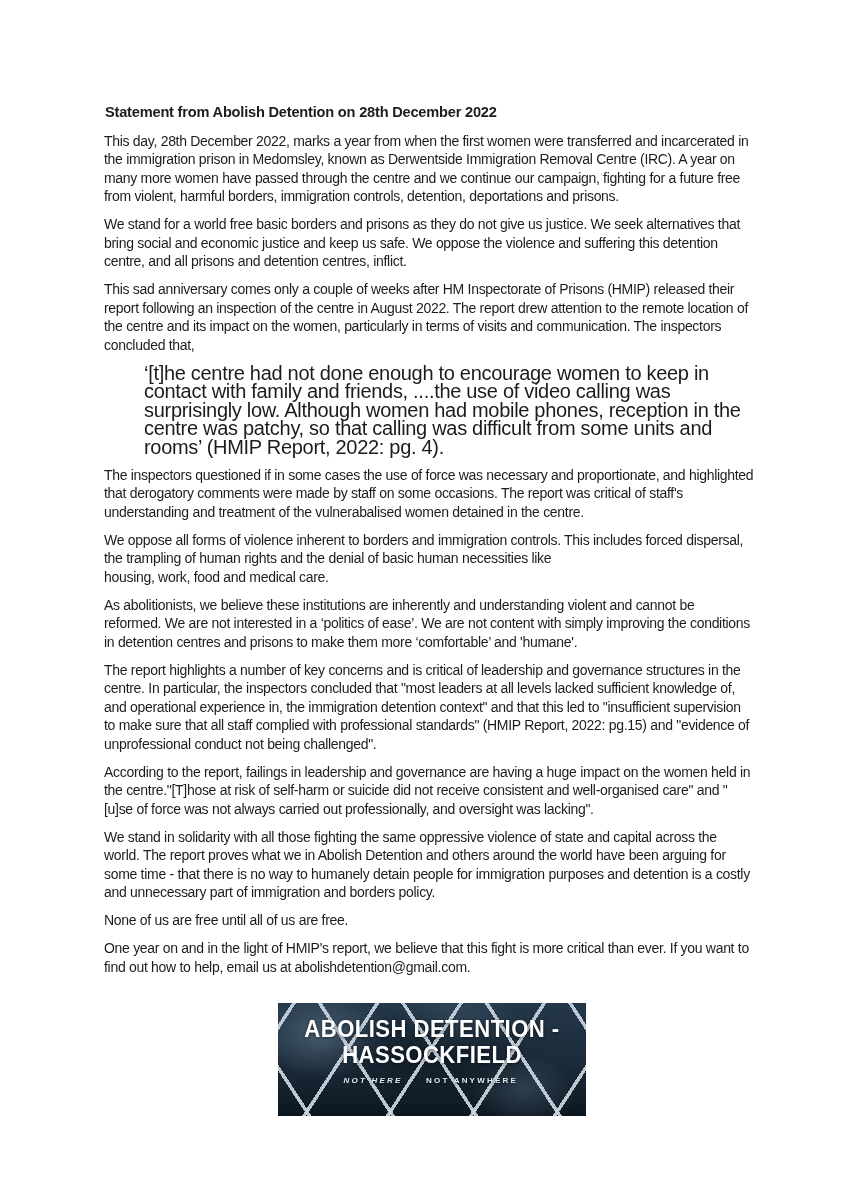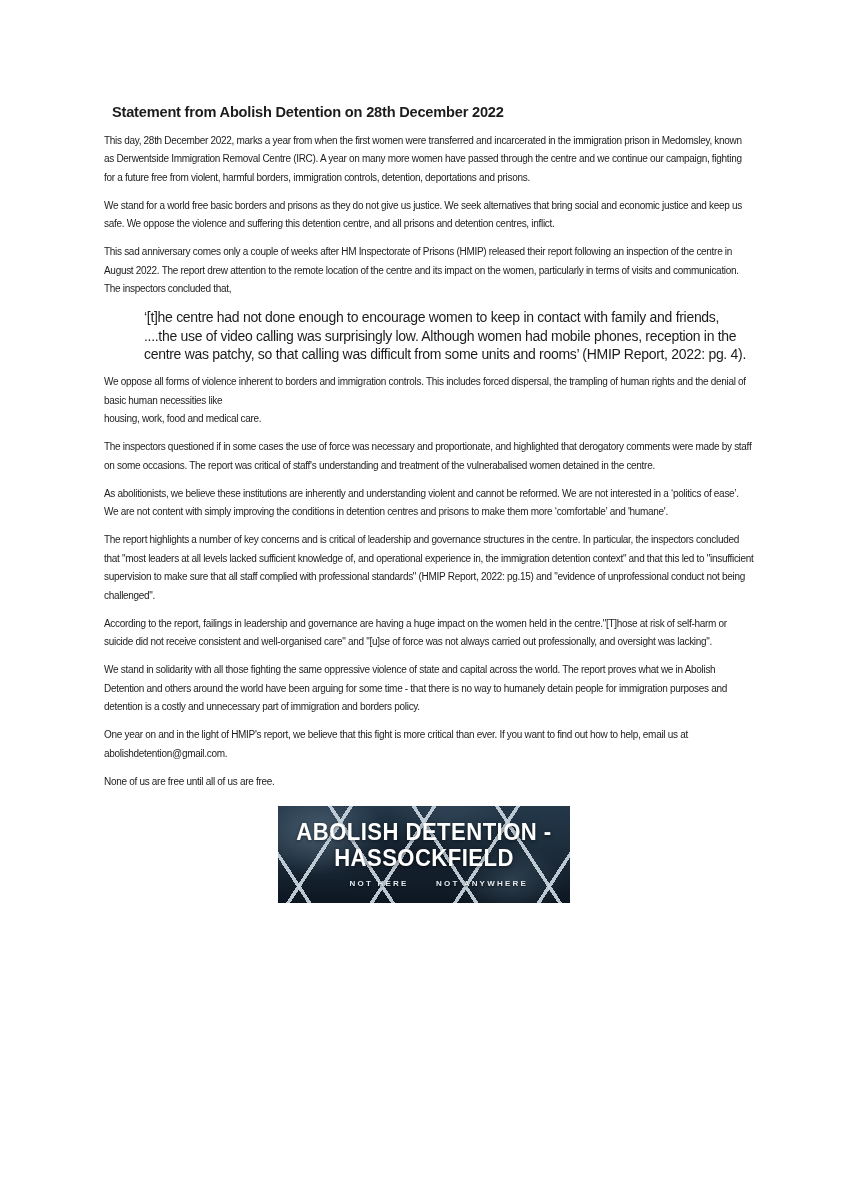--- a/index.html
+++ b/index.html
@@ -18,43 +18,43 @@
     width: 848px;
   }
   .content {
     width: 650px;
   }
   h1.doc-title {
     font-size: 14.6px;
     font-weight: bold;
     letter-spacing: -0.2px;
     line-height: 18.5px;
-    margin: 0 0 10px 8px;
+    margin: 0 0 10px 1px;
   }
   p.doc-paragraph {
-    font-size: 10px;
+    font-size: 14px;
     letter-spacing: -0.3px;
     line-height: 18.5px;
     margin: 0 0 9.5px 0;
     white-space: pre-line;
   }
   blockquote.doc-quote {
-    font-size: 14px;
+    font-size: 20px;
     letter-spacing: -0.3px;
     line-height: 18.5px;
     margin: 0 0 9.5px 40px;
     padding: 0;
   }
   
   figure.banner {
     position: relative;
     width: 292px;
     height: 97px;
-    margin: 15px 0 0 174px; 
-    padding: 0;
+    margin: 27px 0 0 174px; 
+    padding: 8px;
     overflow: hidden;
     background:
       radial-gradient(150px 62px at 50% 46%, rgba(8,15,23,0.50), transparent 75%),
       radial-gradient(95px 60px at 14% 28%, rgba(125,150,170,0.42), transparent 70%),
       radial-gradient(75px 52px at 80% 78%, rgba(95,120,140,0.35), transparent 70%),
       radial-gradient(85px 55px at 58% 15%, rgba(75,100,120,0.38), transparent 70%),
       linear-gradient(180deg, #24384a 0%, #1b2a38 55%, #0c1621 100%);
   }
   .fence {
     position: absolute;
@@ -90,46 +90,46 @@
     position: absolute;
     top: 73px;
     transform: translateX(-50%);
     color: #e3eaf0;
     font-weight: bold;
     font-size: 8px;
     letter-spacing: 2.2px;
     text-shadow: 0 1px 2px rgba(0,0,0,0.6);
     white-space: nowrap;
   }
-  .banner-tag.left  { left: 101px; }
-  .banner-tag.right { left: 204px; }
+  .banner-tag.left  { left: 95px; font-style: italic; }
+  .banner-tag.right { left: 194px; }
 </style>
 </head>
 <body>
 
 <div class="page">
   <div class="content">
 
     <h1 class="doc-title">Statement from Abolish Detention on 28th December 2022</h1>
 
     <p class="doc-paragraph">This day, 28th December 2022, marks a year from when the first women were transferred and incarcerated in the immigration prison in Medomsley, known as Derwentside Immigration Removal Centre (IRC). A year on many more women have passed through the centre and we continue our campaign, fighting for a future free from violent, harmful borders, immigration controls, detention, deportations and prisons.</p>
     <p class="doc-paragraph">We stand for a world free basic borders and prisons as they do not give us justice. We seek alternatives that bring social and economic justice and keep us safe. We oppose the violence and suffering this detention centre, and all prisons and detention centres, inflict.</p>
     <p class="doc-paragraph">This sad anniversary comes only a couple of weeks after HM Inspectorate of Prisons (HMIP) released their report following an inspection of the centre in August 2022. The report drew attention to the remote location of the centre and its impact on the women, particularly in terms of visits and communication. The inspectors concluded that,</p>
 
     <blockquote class="doc-quote">‘[t]he centre had not done enough to encourage women to keep in contact with family and friends, ....the use of video calling was surprisingly low. Although women had mobile phones, reception in the centre was patchy, so that calling was difficult from some units and rooms’ (HMIP Report, 2022: pg. 4).</blockquote>
 
+    <p class="doc-paragraph">The inspectors questioned if in some cases the use of force was necessary and proportionate, and highlighted that derogatory comments were made by staff on some occasions. The report was critical of staff's understanding and treatment of the vulnerabalised women detained in the centre.</p>
     <p class="doc-paragraph">We oppose all forms of violence inherent to borders and immigration controls. This includes forced dispersal, the trampling of human rights and the denial of basic human necessities like
 housing, work, food and medical care.</p>
-    <p class="doc-paragraph">The inspectors questioned if in some cases the use of force was necessary and proportionate, and highlighted that derogatory comments were made by staff on some occasions. The report was critical of staff's understanding and treatment of the vulnerabalised women detained in the centre.</p>
     <p class="doc-paragraph">As abolitionists, we believe these institutions are inherently and understanding violent and cannot be reformed. We are not interested in a ‘politics of ease’. We are not content with simply improving the conditions in detention centres and prisons to make them more ‘comfortable’ and 'humane'.</p>
     <p class="doc-paragraph">The report highlights a number of key concerns and is critical of leadership and governance structures in the centre. In particular, the inspectors concluded that "most leaders at all levels lacked sufficient knowledge of, and operational experience in, the immigration detention context" and that this led to "insufficient supervision to make sure that all staff complied with professional standards" (HMIP Report, 2022: pg.15) and "evidence of unprofessional conduct not being challenged".</p>
     <p class="doc-paragraph">According to the report, failings in leadership and governance are having a huge impact on the women held in the centre."[T]hose at risk of self-harm or suicide did not receive consistent and well-organised care" and "[u]se of force was not always carried out professionally, and oversight was lacking".</p>
     <p class="doc-paragraph">We stand in solidarity with all those fighting the same oppressive violence of state and capital across the world. The report proves what we in Abolish Detention and others around the world have been arguing for some time - that there is no way to humanely detain people for immigration purposes and detention is a costly and unnecessary part of immigration and borders policy.</p>
+    <p class="doc-paragraph">None of us are free until all of us are free.</p>
     <p class="doc-paragraph">One year on and in the light of HMIP's report, we believe that this fight is more critical than ever. If you want to find out how to help, email us at abolishdetention@gmail.com.</p>
-    <p class="doc-paragraph">None of us are free until all of us are free.</p>
 
     <figure class="banner">
       <div class="fence"></div>
       <div class="banner-heading">
         <div>ABOLISH DETENTION -</div>
         <div>HASSOCKFIELD</div>
       </div>
       <span class="banner-tag left">NOT HERE</span>
       <span class="banner-tag right">NOT ANYWHERE</span>
     </figure>

